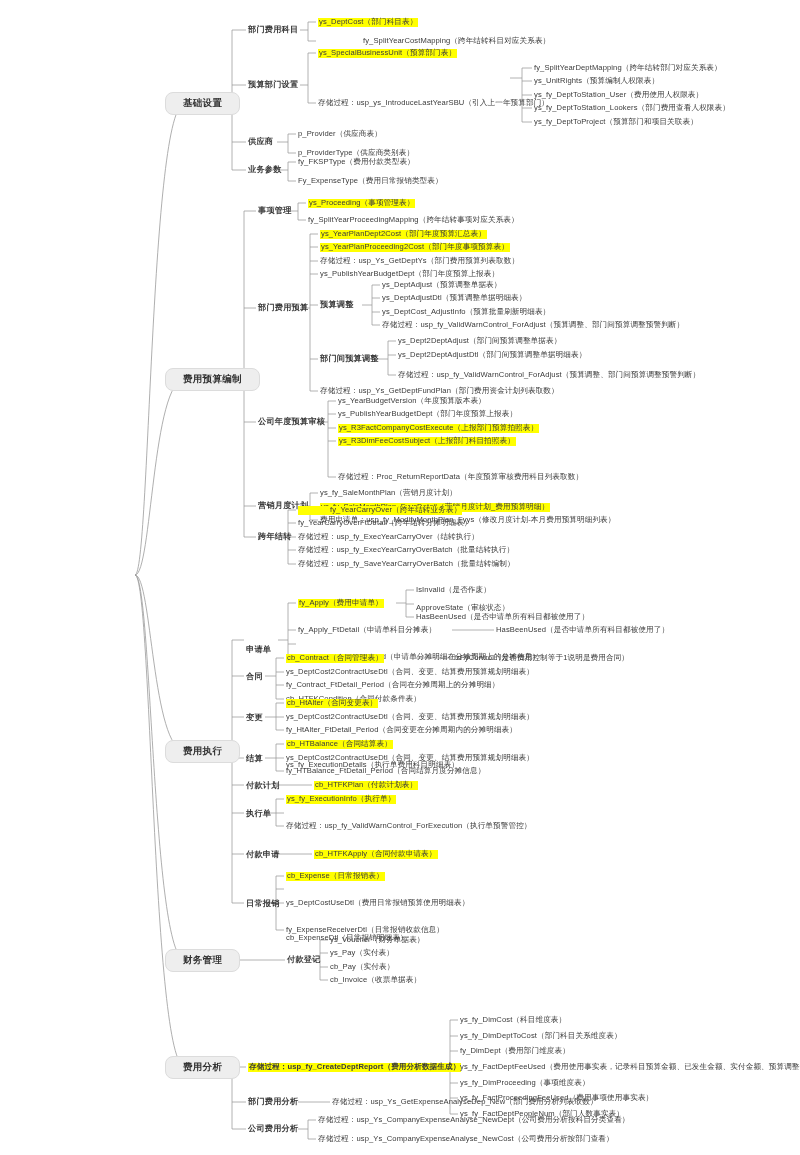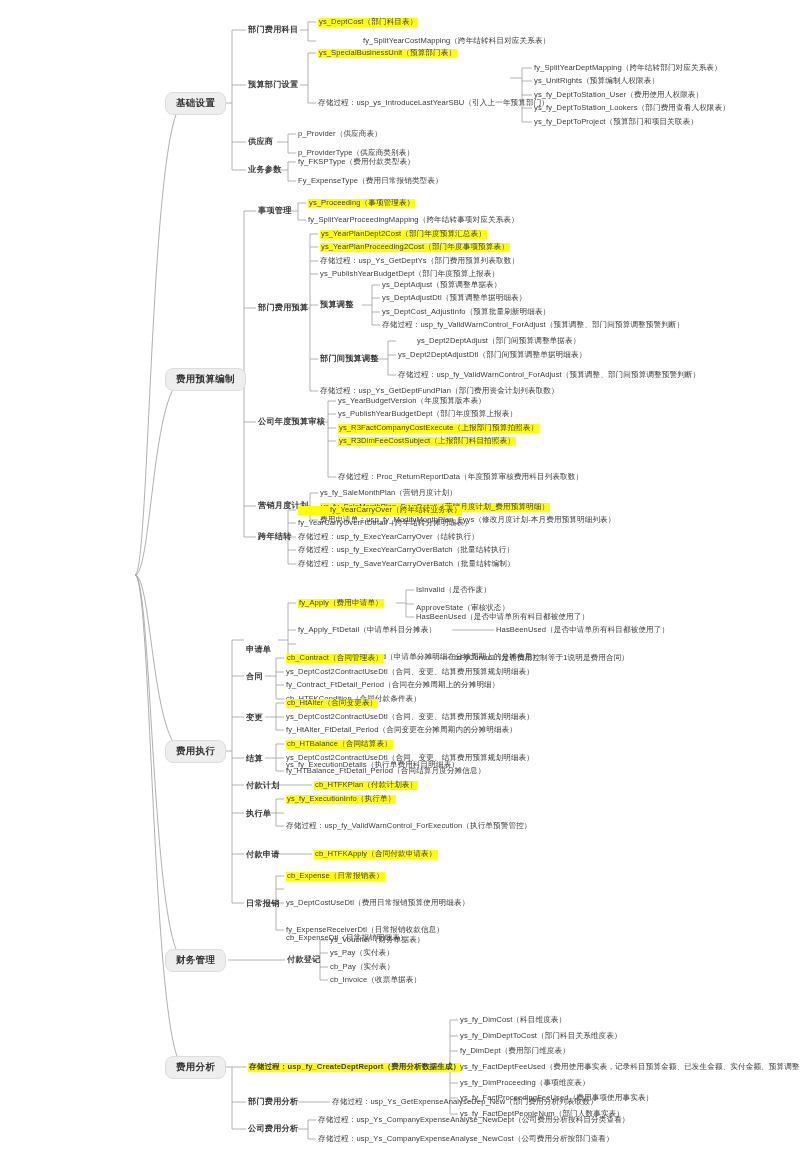--- a/index.html
+++ b/index.html
@@ -23,21 +23,21 @@
     padding:7px 12px;
     font-size:11.5px;
     font-weight:bold;
     color:#1b2a38;
     letter-spacing:.4px;
   }
   .lvl2{
     background:#eeeeee;
     border:1px solid #dcdcdc;
     border-radius:8px;
-    padding:5px 10px;
+    padding:5px 17px;
     font-size:9.5px;
     font-weight:bold;
     color:#333;
     letter-spacing:.3px;
   }
   .lvl3{
     font-size:8.2px;
     font-weight:bold;
     color:#3a3a3a;
     letter-spacing:.2px;
@@ -297,21 +297,21 @@
   <div class="node leaf" style="left:320px;top:257px;">存储过程：usp_Ys_GetDeptYs（部门费用预算列表取数）</div>
   <div class="node leaf" style="left:320px;top:270px;">ys_PublishYearBudgetDept（部门年度预算上报表）</div>
 
   <div class="node lvl3" style="left:320px;top:300px;">预算调整</div>
   <div class="node leaf" style="left:382px;top:281px;">ys_DeptAdjust（预算调整单据表）</div>
   <div class="node leaf" style="left:382px;top:294px;">ys_DeptAdjustDtl（预算调整单据明细表）</div>
   <div class="node leaf" style="left:382px;top:308px;">ys_DeptCost_AdjustInfo（预算批量刷新明细表）</div>
   <div class="node leaf" style="left:382px;top:321px;">存储过程：usp_fy_ValidWarnControl_ForAdjust（预算调整、部门间预算调整预警判断）</div>
 
   <div class="node lvl3" style="left:320px;top:354px;">部门间预算调整</div>
-  <div class="node leaf" style="left:398px;top:337px;margin-left:19px;">ys_Dept2DeptAdjust（部门间预算调整单据表）</div>
+  <div class="node leaf" style="left:398px;top:337px;">ys_Dept2DeptAdjust（部门间预算调整单据表）</div>
   <div class="node leaf" style="left:398px;top:351px;">ys_Dept2DeptAdjustDtl（部门间预算调整单据明细表）</div>
   <div class="node leaf" style="left:398px;top:371px;">存储过程：usp_fy_ValidWarnControl_ForAdjust（预算调整、部门间预算调整预警判断）</div>
   <div class="node leaf" style="left:320px;top:387px;">存储过程：usp_Ys_GetDeptFundPlan（部门费用资金计划列表取数）</div>
 
   <div class="node lvl3" style="left:258px;top:417px;">公司年度预算审核</div>
   <div class="node leaf" style="left:338px;top:397px;">ys_YearBudgetVersion（年度预算版本表）</div>
   <div class="node leaf" style="left:338px;top:410px;">ys_PublishYearBudgetDept（部门年度预算上报表）</div>
   <div class="node leaf hl" style="left:338px;top:424px;">ys_R3FactCompanyCostExecute（上报部门预算拍照表）</div>
   <div class="node leaf hl" style="left:338px;top:437px;">ys_R3DimFeeCostSubject（上报部门科目拍照表）</div>
   <div class="node leaf" style="left:338px;top:473px;">存储过程：Proc_ReturnReportData（年度预算审核费用科目列表取数）</div>

